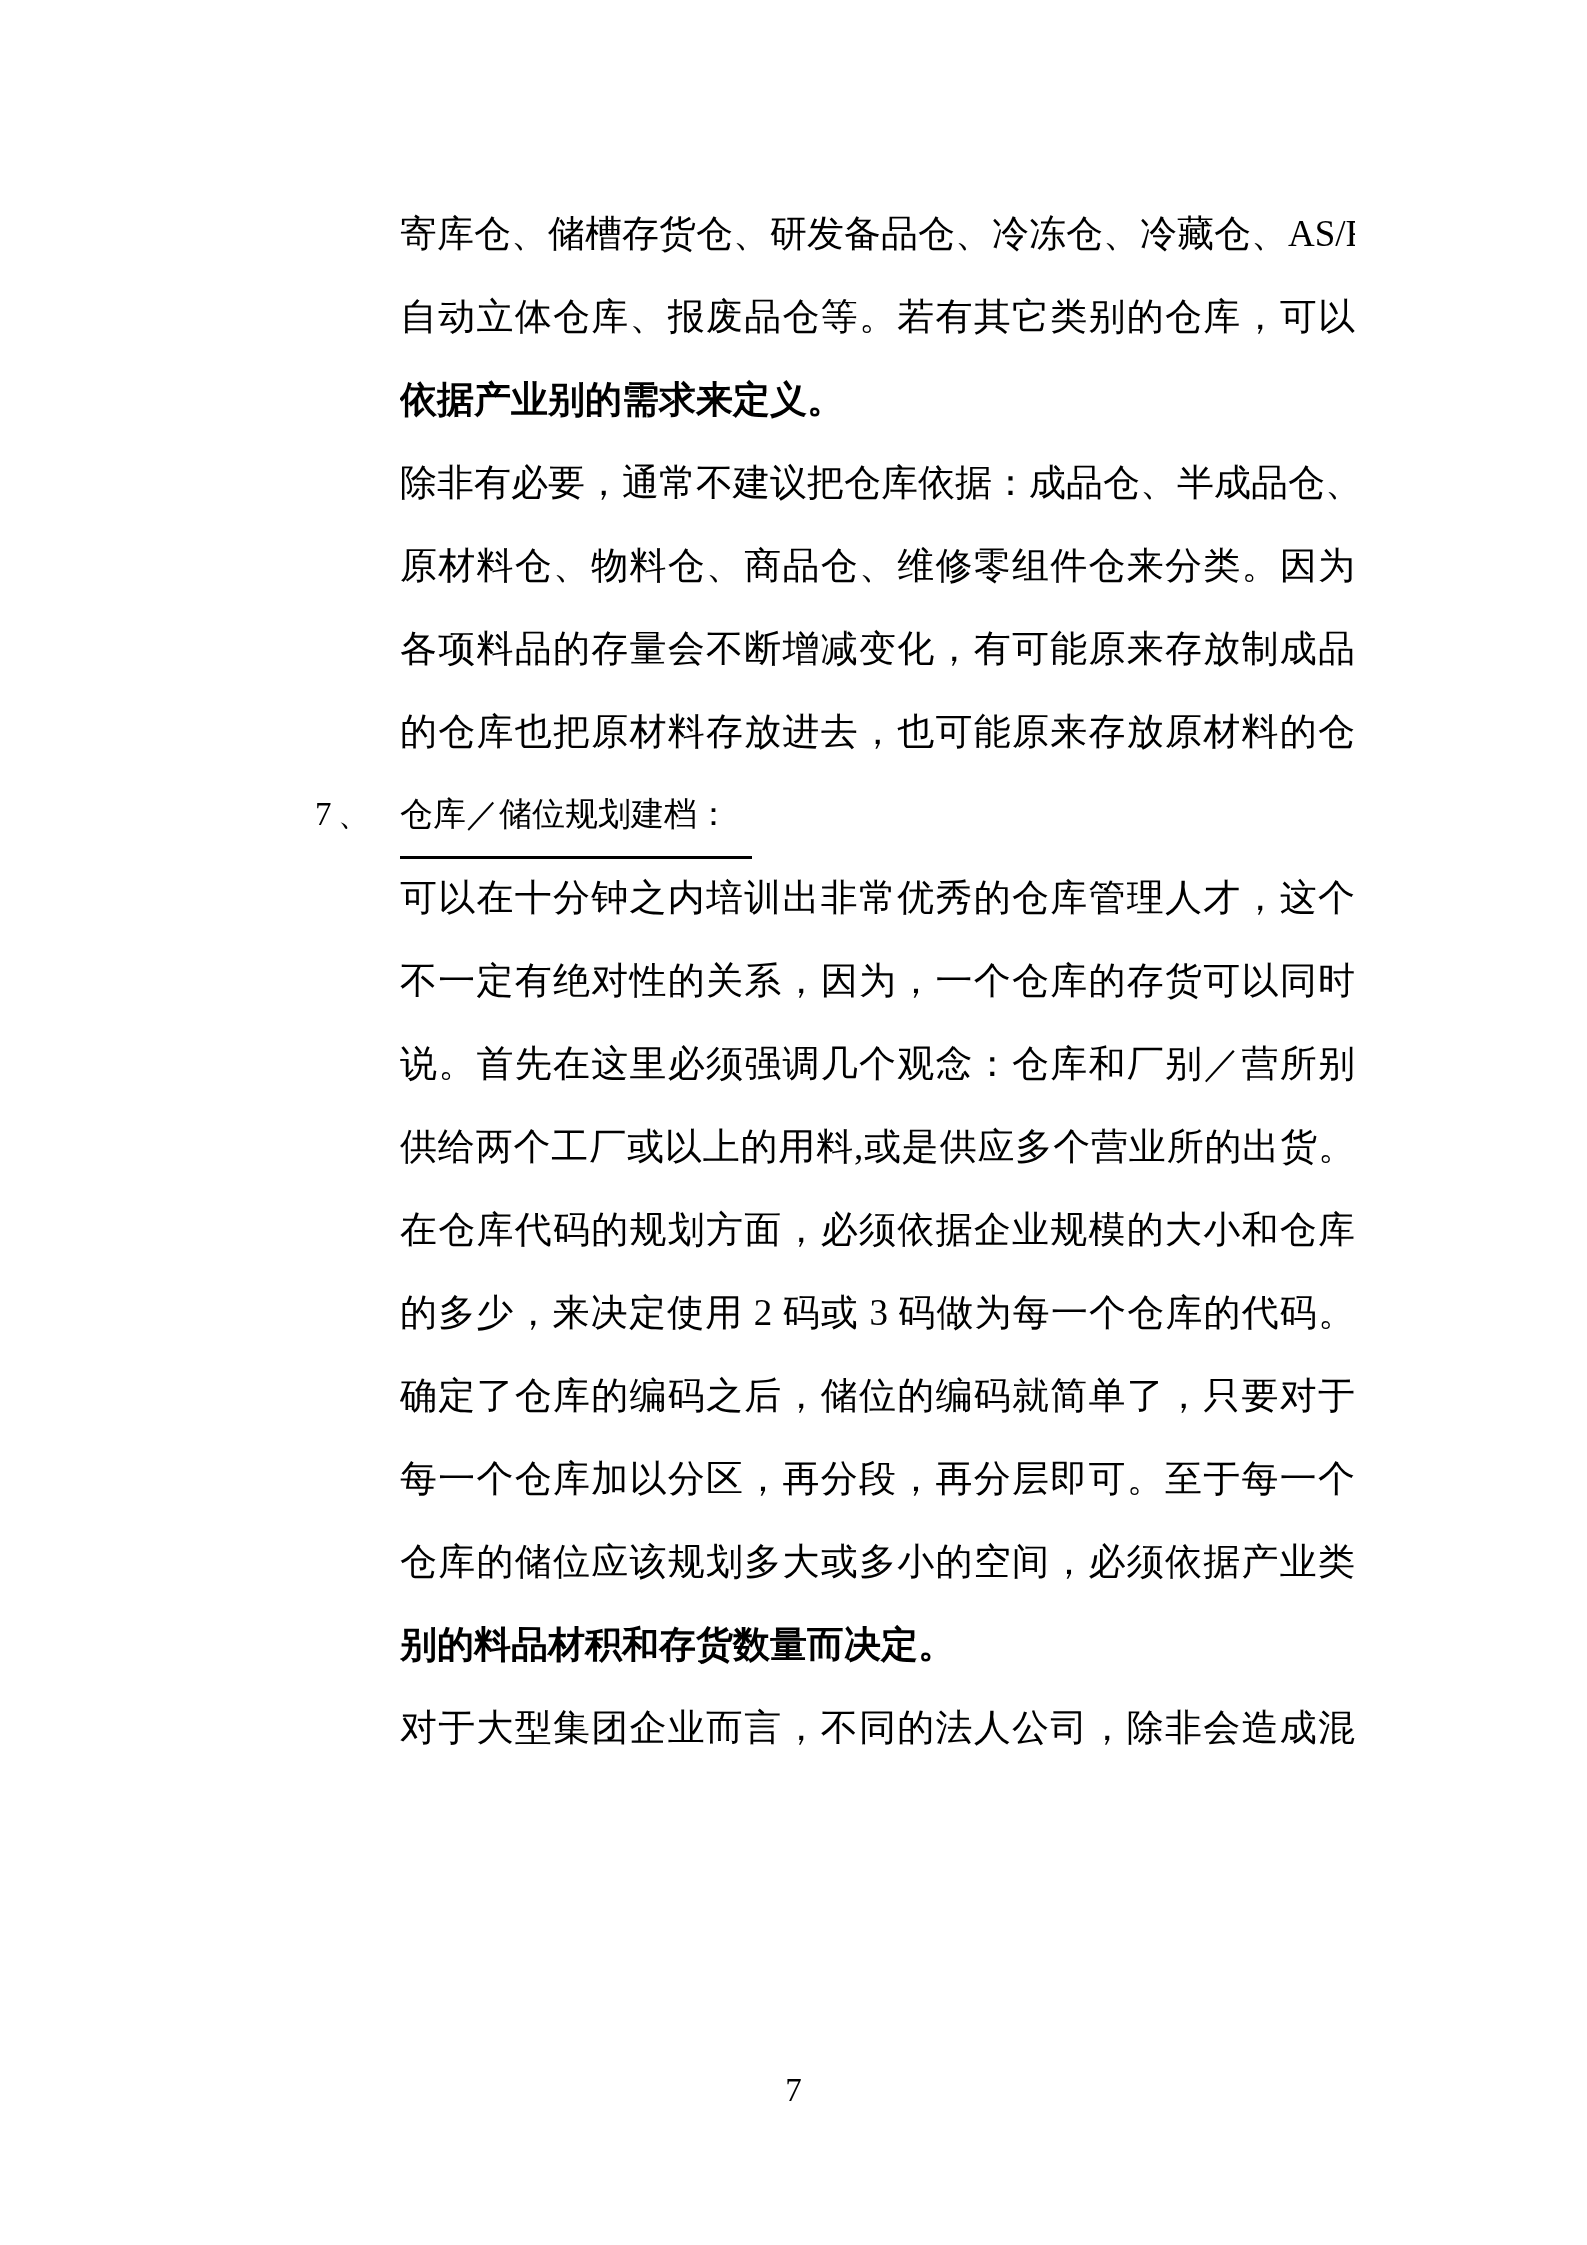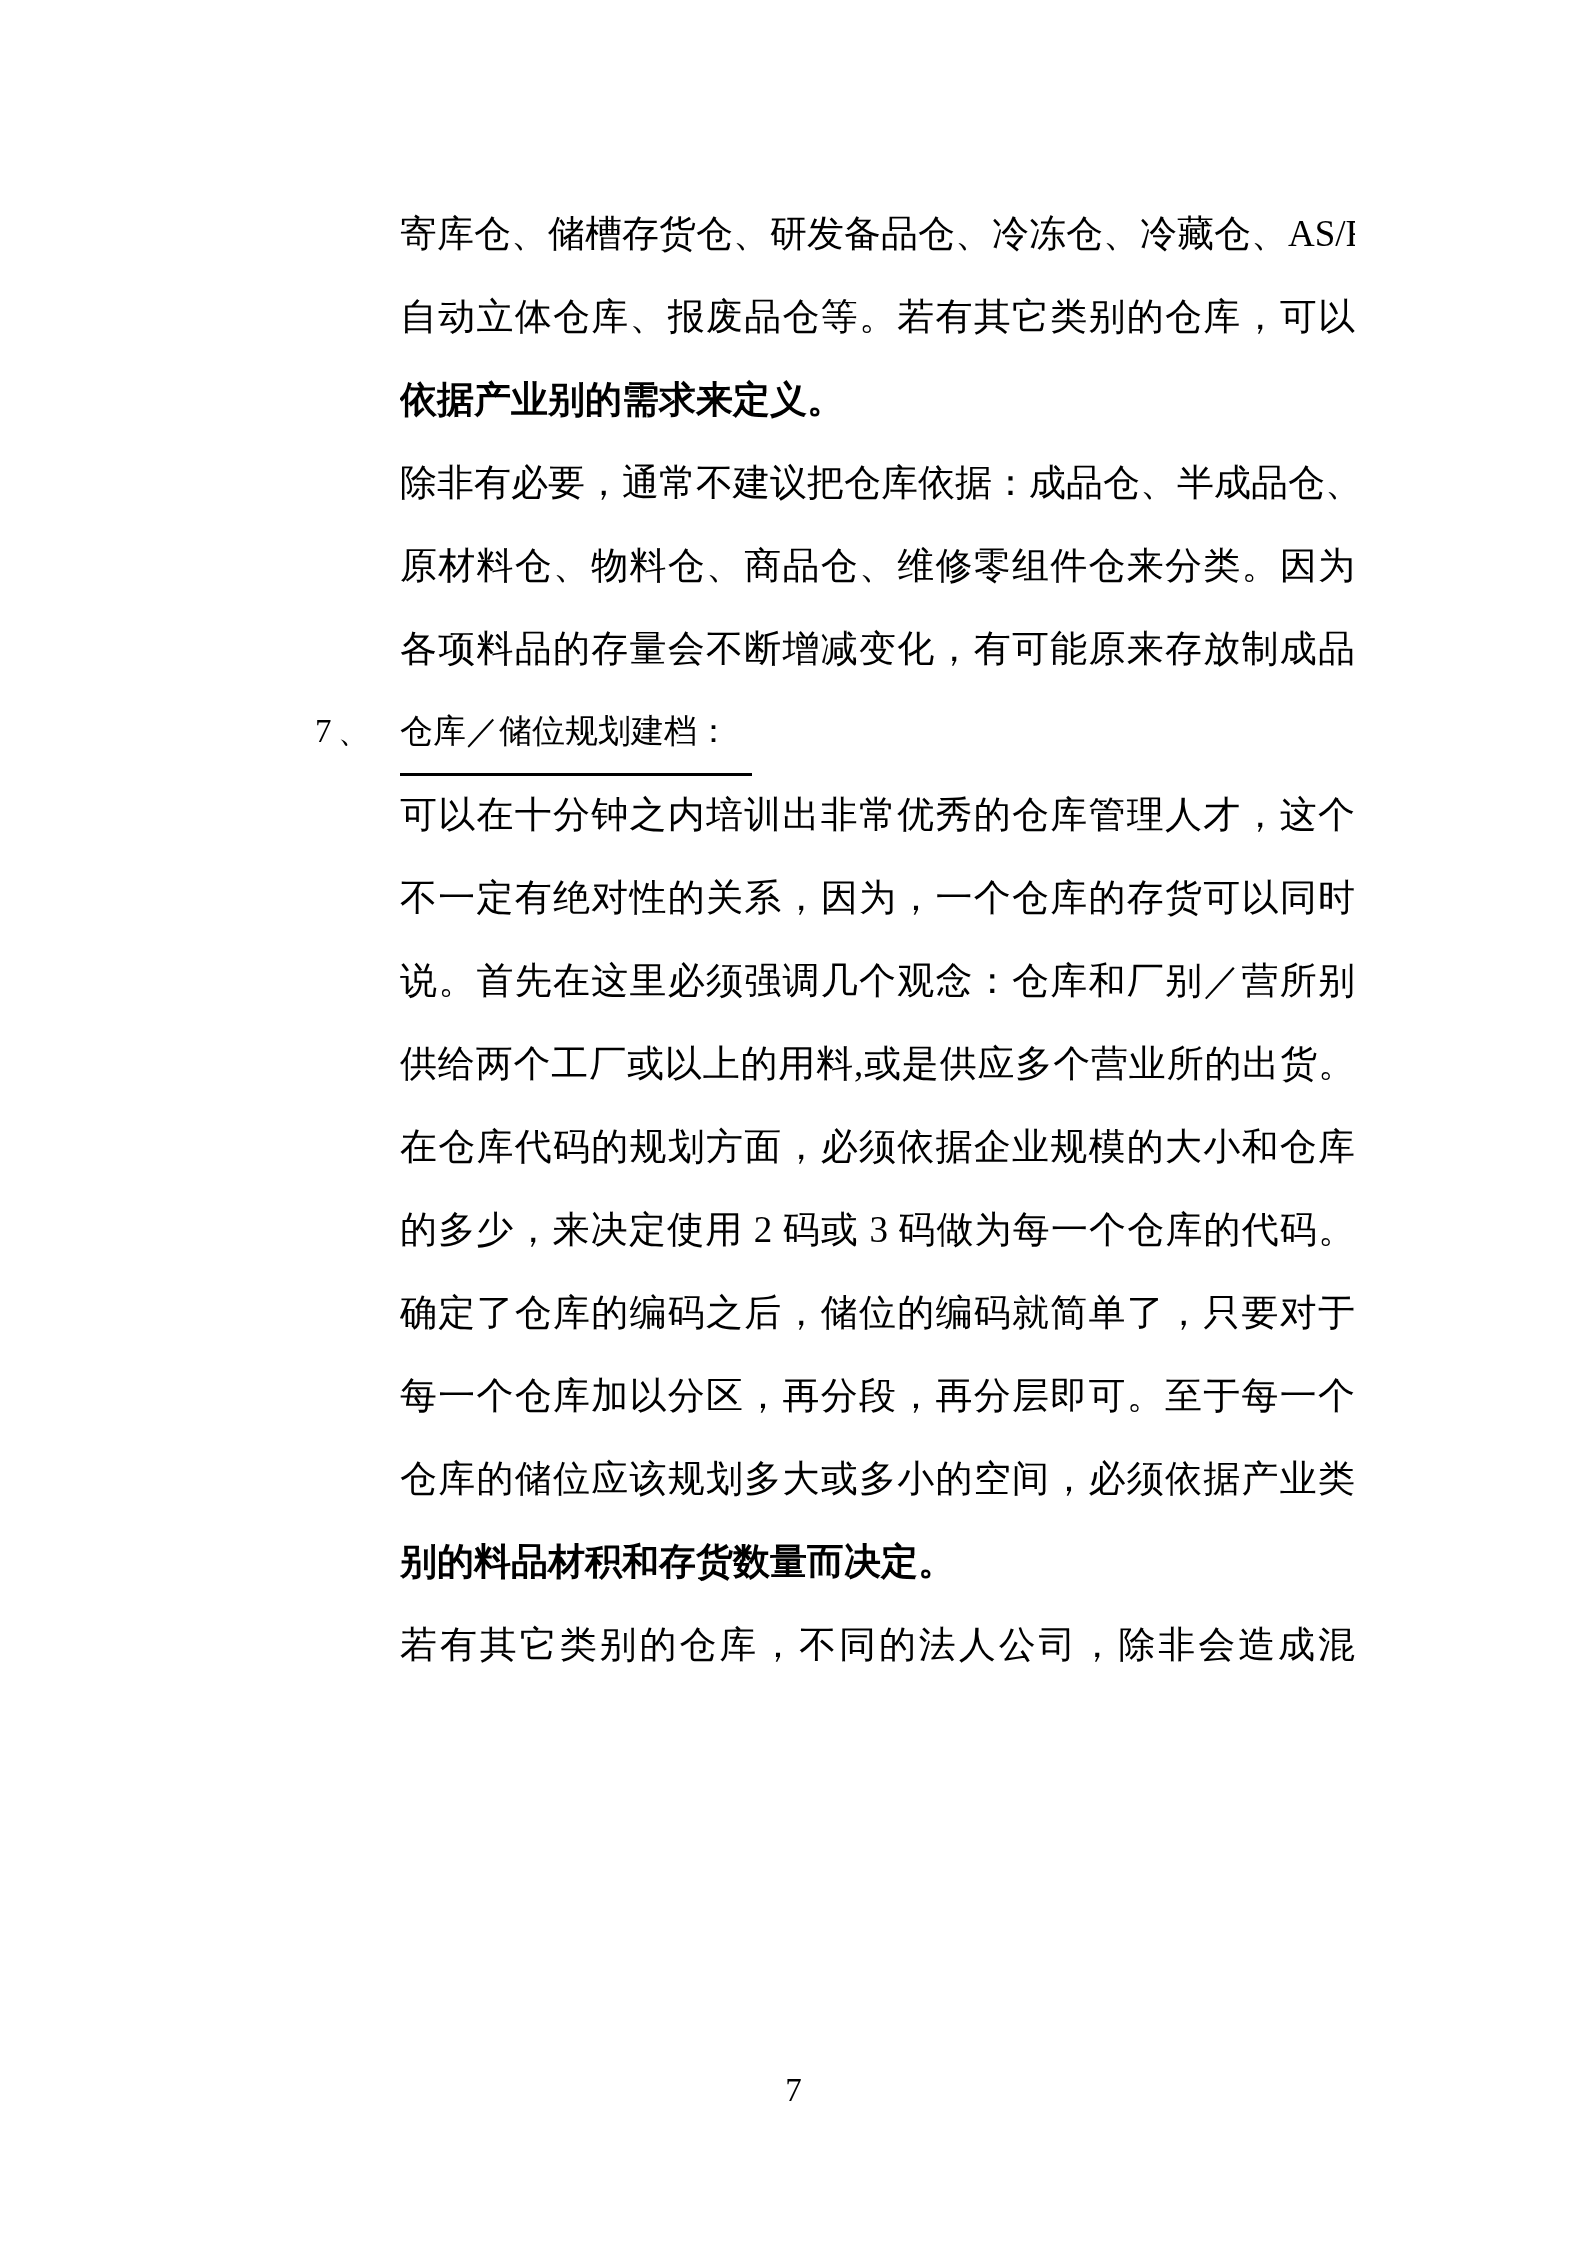--- a/index.html
+++ b/index.html
@@ -75,36 +75,37 @@
 
   <div class="text-block">
 
     <div class="line">寄库仓、储槽存货仓、研发备品仓、冷冻仓、冷藏仓、AS/RS</div>
     <div class="line">自动立体仓库、报废品仓等。若有其它类别的仓库，可以</div>
     <div class="line para-end">依据产业别的需求来定义。</div>
 
     <div class="line">除非有必要，通常不建议把仓库依据：成品仓、半成品仓、</div>
     <div class="line">原材料仓、物料仓、商品仓、维修零组件仓来分类。因为</div>
     <div class="line">各项料品的存量会不断增减变化，有可能原来存放制成品</div>
+    <div class="line">的仓库也把原材料存放进去，也可能原来存放原材料的仓</div>
 
     <div class="heading-line">
       <span class="heading-number">7、</span>
       <span class="heading-title">仓库／储位规划建档：</span>
     </div>
 
     <div class="line">可以在十分钟之内培训出非常优秀的仓库管理人才，这个</div>
     <div class="line">不一定有绝对性的关系，因为，一个仓库的存货可以同时</div>
     <div class="line">说。首先在这里必须强调几个观念：仓库和厂别／营所别</div>
     <div class="line">供给两个工厂或以上的用料,或是供应多个营业所的出货。</div>
     <div class="line">在仓库代码的规划方面，必须依据企业规模的大小和仓库</div>
     <div class="line">的多少，来决定使用 2 码或 3 码做为每一个仓库的代码。</div>
     <div class="line">确定了仓库的编码之后，储位的编码就简单了，只要对于</div>
     <div class="line">每一个仓库加以分区，再分段，再分层即可。至于每一个</div>
     <div class="line">仓库的储位应该规划多大或多小的空间，必须依据产业类</div>
     <div class="line para-end">别的料品材积和存货数量而决定。</div>
 
-    <div class="line">若有其它类别的仓库，不同的法人公司，除非会造成混</div>
+    <div class="line">对于大型集团企业而言，不同的法人公司，除非会造成混</div>
 
   </div>
 
   <div class="page-number">7</div>
 
 </div>
 
 </body></html>

